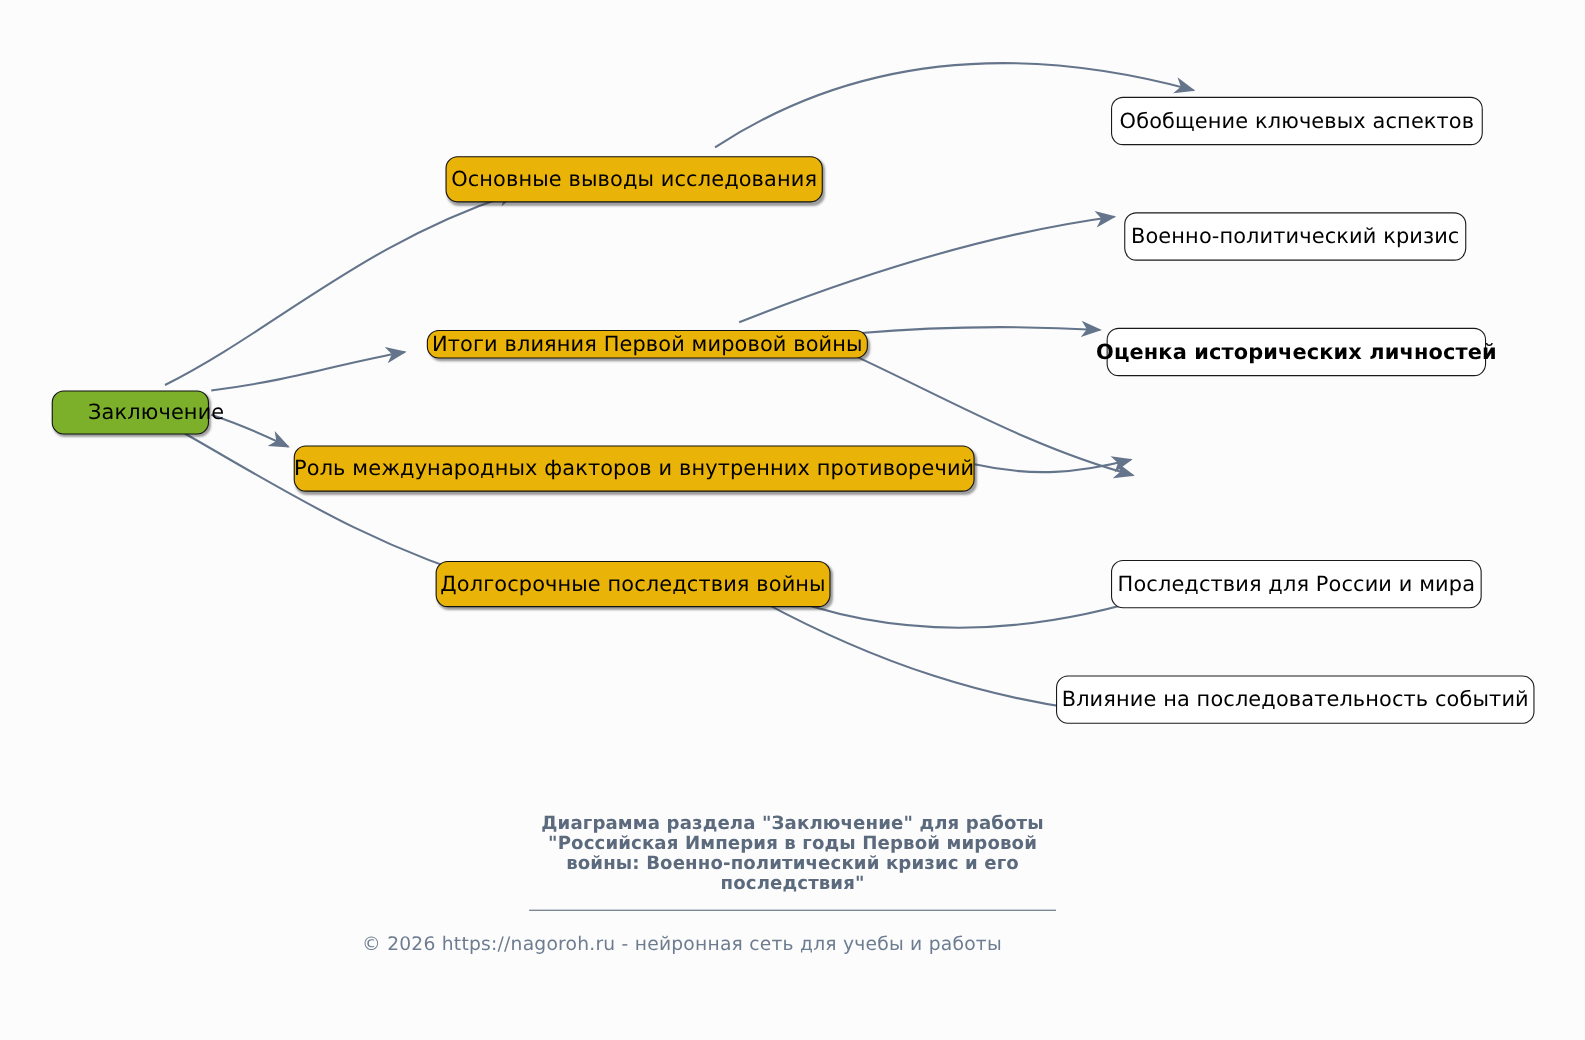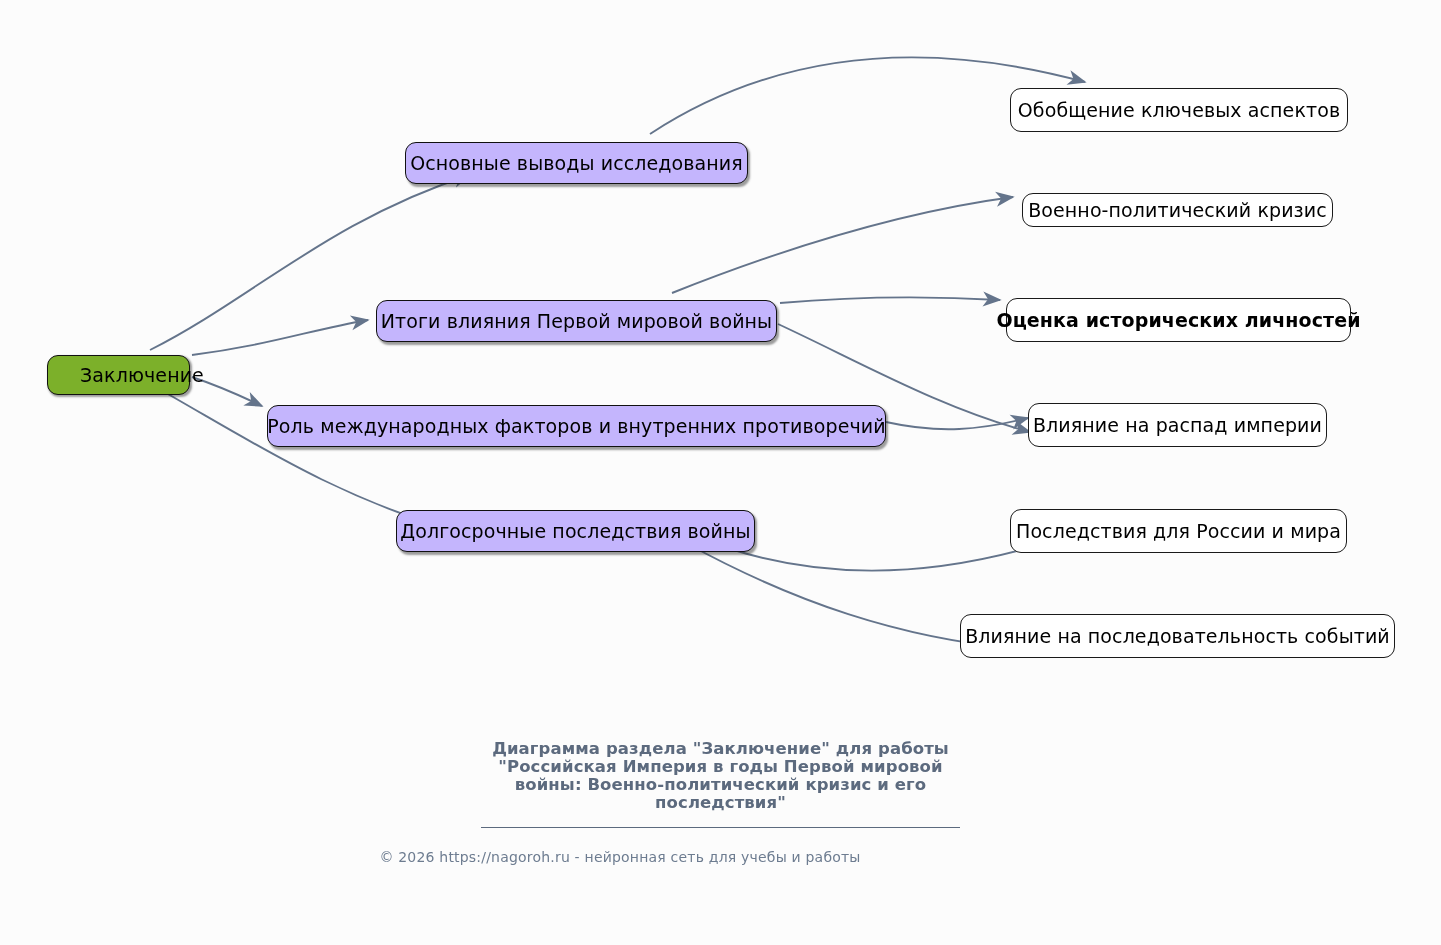--- a/index.html
+++ b/index.html
@@ -40,21 +40,21 @@
     margin-top: 11px;
   }
   .node-root {
     background: #7cb02a;
     border: 1.6px solid #111111;
     border-radius: 11px;
     box-shadow: 1.5px 1.5px 2px rgba(40,40,40,0.45);
     padding-left: 47px;
   }
   .node-branch {
-    background: #c4b5fd;
+    background: #eab308;
     border: 1.6px solid #111111;
     border-radius: 11px;
     box-shadow: 2px 2.5px 2px rgba(40,40,40,0.45);
   }
   .node-leaf {
     background: #ffffff;
     border: 1.6px solid #1a1a1a;
     border-radius: 11px;
   }
   .caption {
@@ -76,21 +76,21 @@
     height: 1px;
     background: #5c6a7e;
   }
   .footer {
     position: absolute;
     left: 0;
     top: 849px;
     width: 1240px;
     text-align: center;
     color: #6d7c90;
-    font-size: 14px;
+    font-size: 17px;
     letter-spacing: 0.2px;
   }
 </style>
 </head>
 <body>
 
 <div id="canvas">
 
   <svg class="edges" viewBox="0 0 1441 945">
     <defs>
@@ -114,47 +114,44 @@
   </svg>
 
   <div class="node node-root" style="left:47px; top:344px; width:143px; height:40px;">
     <span>Заключение</span>
   </div>
 
   <div class="node node-branch" style="left:405px; top:131px; width:343px; height:42px;">
     <span>Основные выводы исследования</span>
   </div>
 
-  <div class="node node-branch" style="left:376px; top:289px; width:401px; height:42px;">
+  <div class="node node-branch" style="left:388px; top:289px; width:401px; height:26px;">
     <span>Итоги влияния Первой мировой войны</span>
   </div>
 
   <div class="node node-branch" style="left:396px; top:499px; width:359px; height:42px;">
     <span>Долгосрочные последствия войны</span>
   </div>
 
   <div class="node node-branch" style="left:267px; top:394px; width:619px; height:42px;">
     <span>Роль международных факторов и внутренних противоречий</span>
   </div>
 
   <div class="node node-leaf" style="left:1010px; top:77px; width:338px; height:44px;">
     <span>Обобщение ключевых аспектов</span>
   </div>
 
-  <div class="node node-leaf" style="left:1022px; top:182px; width:311px; height:34px;">
+  <div class="node node-leaf" style="left:1022px; top:182px; width:311px; height:44px;">
     <span>Военно-политический кризис</span>
   </div>
 
   <div class="node node-leaf" style="left:1006px; top:287px; width:345px; height:44px;font-weight:bold;">
     <span>Оценка исторических личностей</span>
   </div>
 
-  <div class="node node-leaf" style="left:1028px; top:392px; width:299px; height:44px;">
-    <span>Влияние на распад империи</span>
-  </div>
 
   <div class="node node-leaf" style="left:1010px; top:498px; width:337px; height:44px;">
     <span>Последствия для России и мира</span>
   </div>
 
   <div class="node node-leaf" style="left:960px; top:603px; width:435px; height:44px;">
     <span>Влияние на последовательность событий</span>
   </div>
 
   <div class="caption" style="top:740px;">Диаграмма раздела "Заключение" для работы</div>

